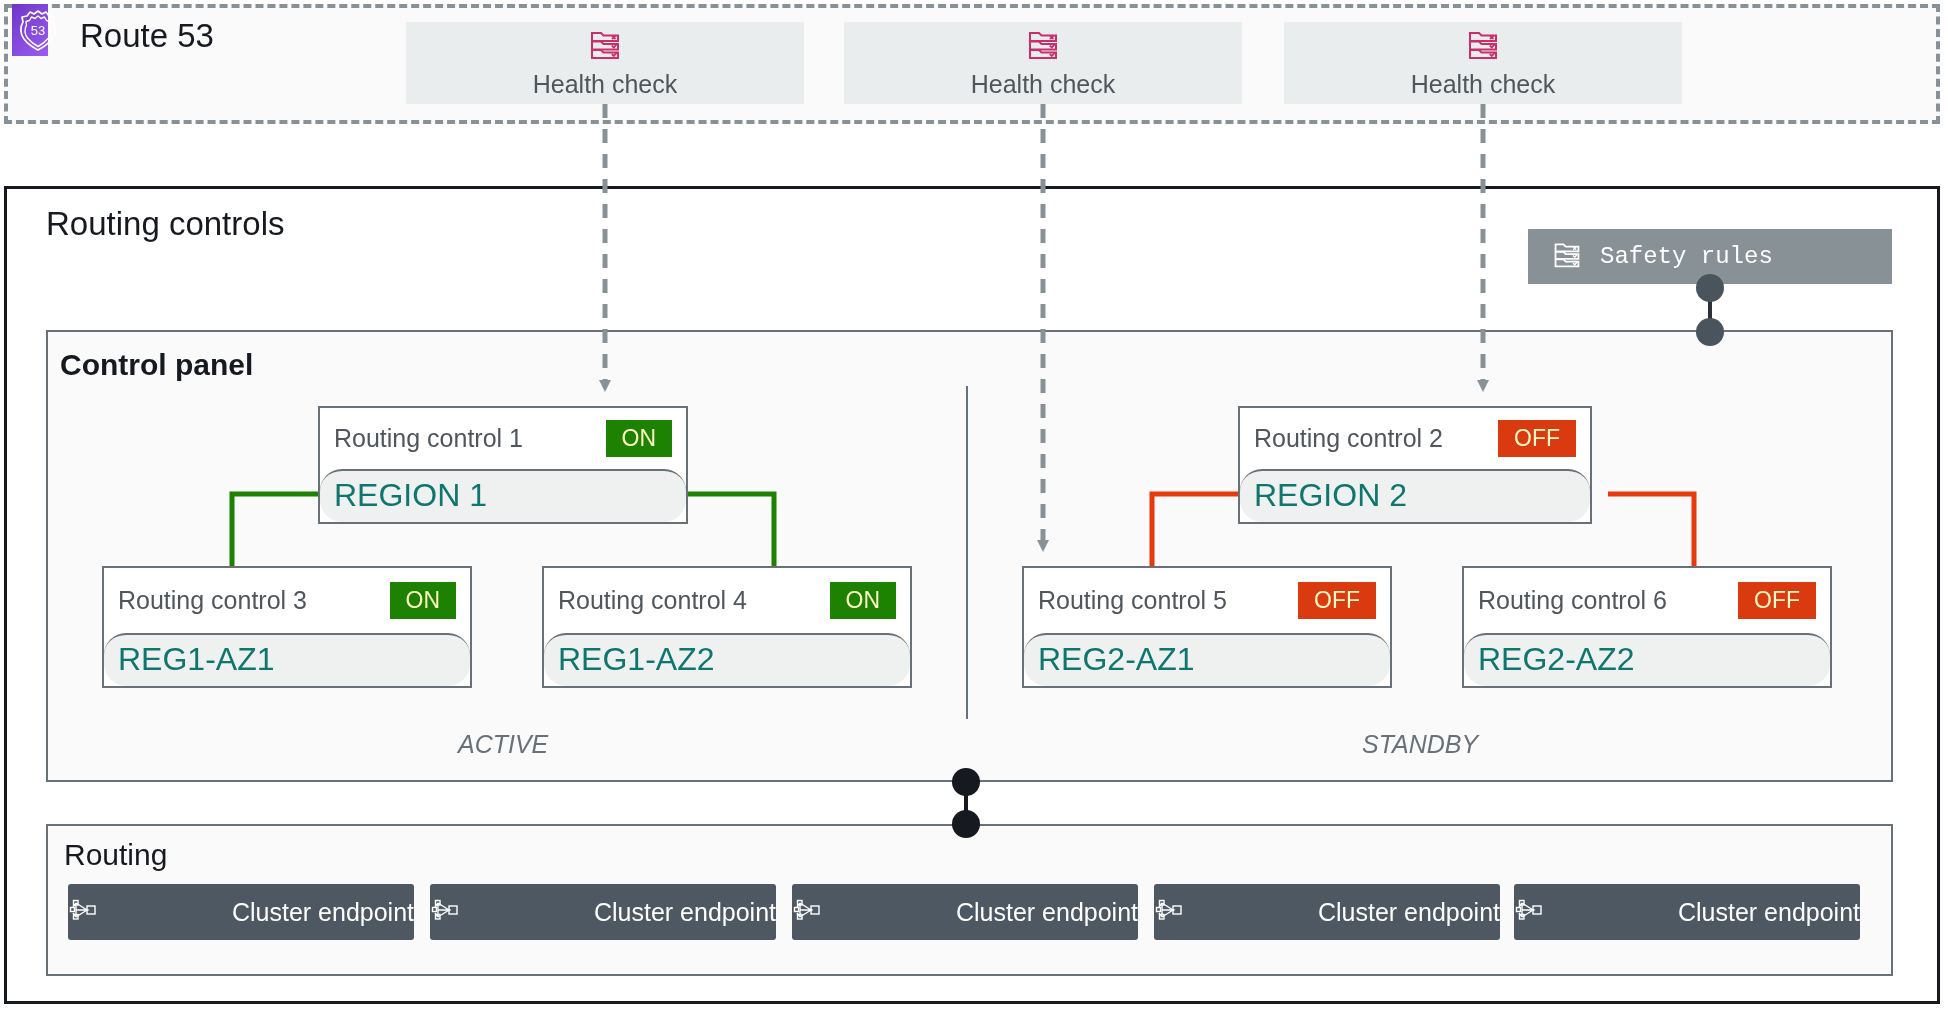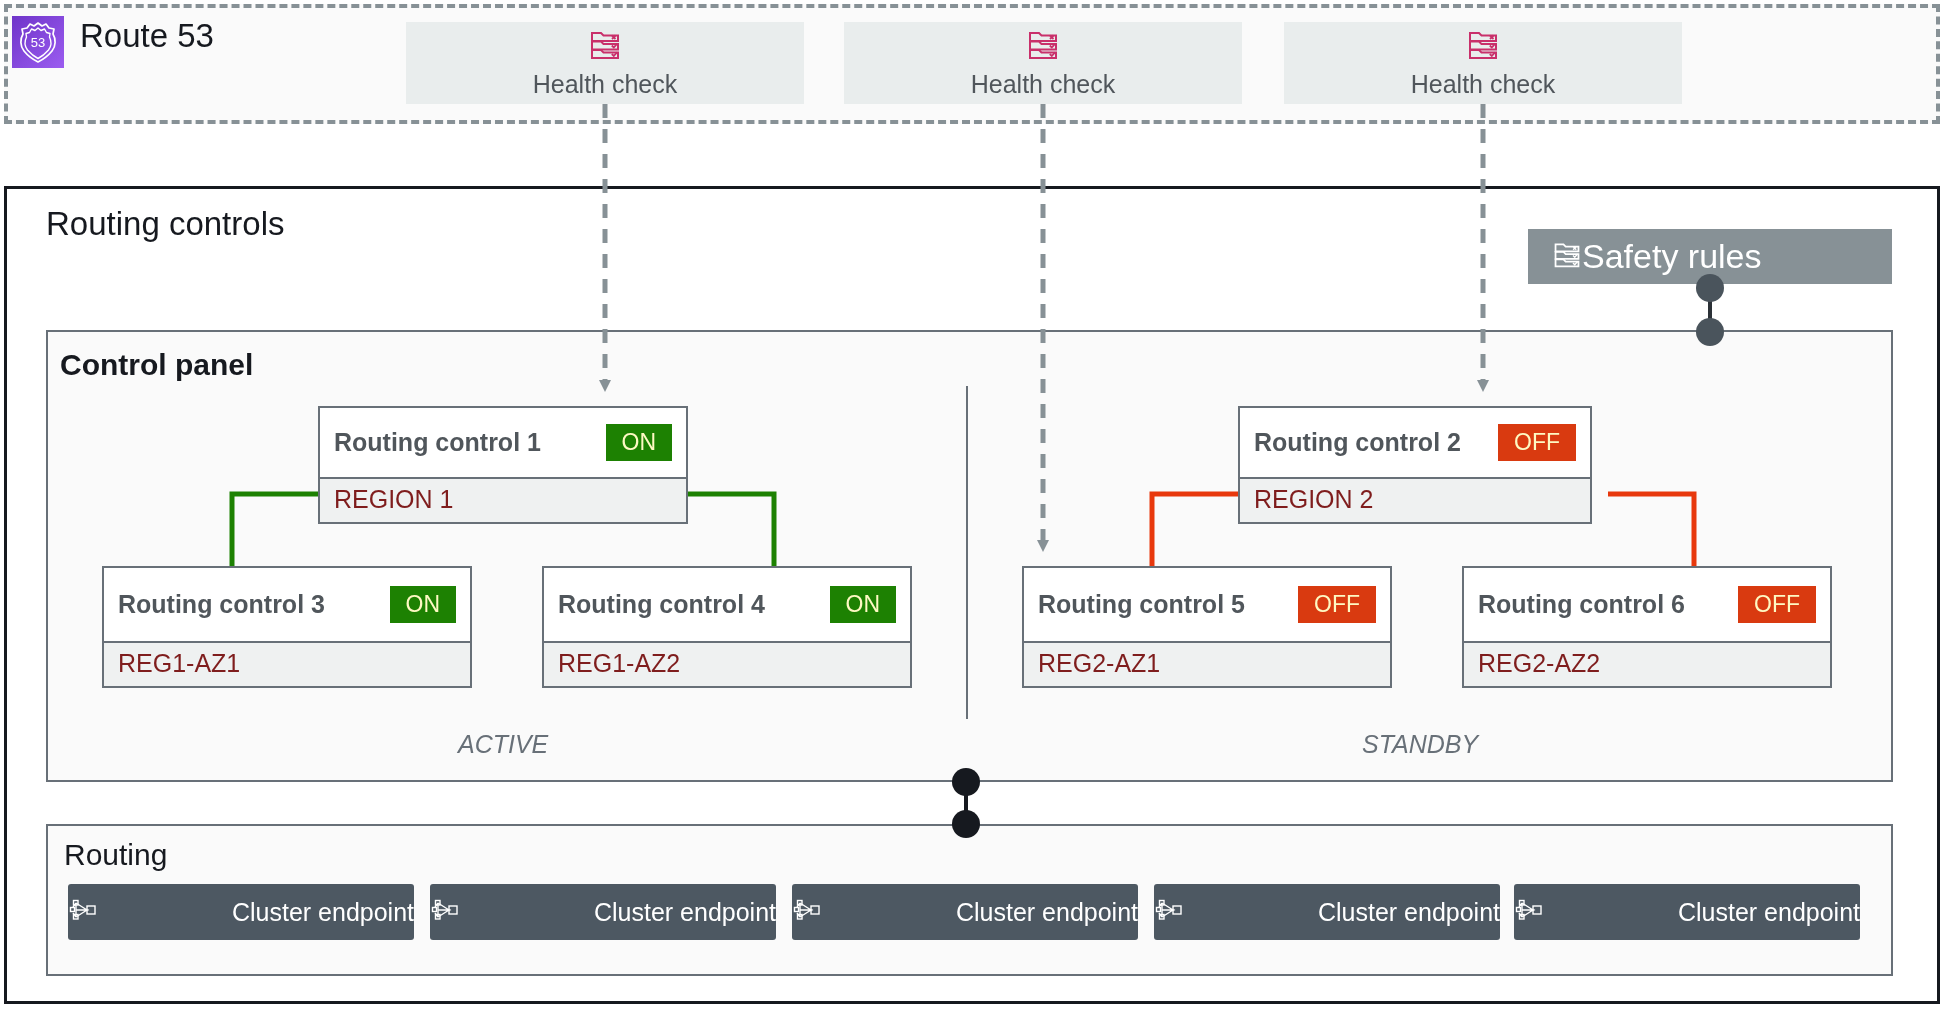--- a/index.html
+++ b/index.html
@@ -33,22 +33,22 @@
     position: absolute;
     left: 4px; top: 4px;
     width: 1936px; height: 120px;
     border: 4px dashed #879196;
     background: #fafafa;
     box-sizing: border-box;
     z-index: 1;
   }
   .r53-logo {
     position: absolute;
-    left: 12px; top: 16px;
-    width: 52px; height: 52px;
+    left: 12px; top: 4px;
+    width: 36px; height: 52px;
     background: linear-gradient(135deg, #6f35c9 0%, #9b5cf0 100%);
     z-index: 3;
   }
   .r53-logo svg { display:block; }
   .r53-title {
     position: absolute;
     left: 80px; top: 17px;
     font-size: 33px;
     color: #16191f;
     white-space: nowrap;
@@ -98,23 +98,25 @@
     left: 1528px; top: 229px;
     width: 364px; height: 55px;
     background: #879196;
     display: flex;
     align-items: center;
     padding-left: 24px;
     box-sizing: border-box;
     z-index: 4;
   }
   .safety-rules-label {
-    font-size: 34px;
+    font-size: 24px;
     color: #ffffff;
-    white-space: nowrap;
+    margin-left: 18px;
+    white-space: nowrap;
+    font-family: Liberation Mono, monospace;
   }
 
   
   .cp {
     position: absolute;
     left: 46px; top: 330px;
     width: 1847px; height: 452px;
     border: 2px solid #687078;
     background: #fafafa;
     box-sizing: border-box;
@@ -157,41 +159,42 @@
   }
   .node-head {
     display: flex;
     align-items: center;
     flex: 1;
     padding: 0 14px;
     min-height: 57px;
   }
   .node-name {
     font-size: 25px;
-    font-weight: bold;
+    font-weight: normal;
     color: #50565b;
     white-space: nowrap;
     flex: 1;
   }
   .badge {
     font-size: 23px;
     color: #fef9c3;
     padding: 5px 16px;
     white-space: nowrap;
     margin-left: 14px;
   }
   .badge.on  { background: #1d8102; }
   .badge.off { background: #d93a10; }
   .node-foot {
     border-top: 2px solid #687078;
     background: #eff1f1;
-    font-size: 25px;
-    color: #7f1d1d;
+    font-size: 32px;
+    color: #0f766e;
     padding: 6px 14px 8px 14px;
     white-space: nowrap;
+    border-radius: 22px;
   }
 
   
   .cluster {
     position: absolute;
     left: 46px; top: 824px;
     width: 1847px; height: 152px;
     border: 2px solid #687078;
     background: #fafafa;
     box-sizing: border-box;

